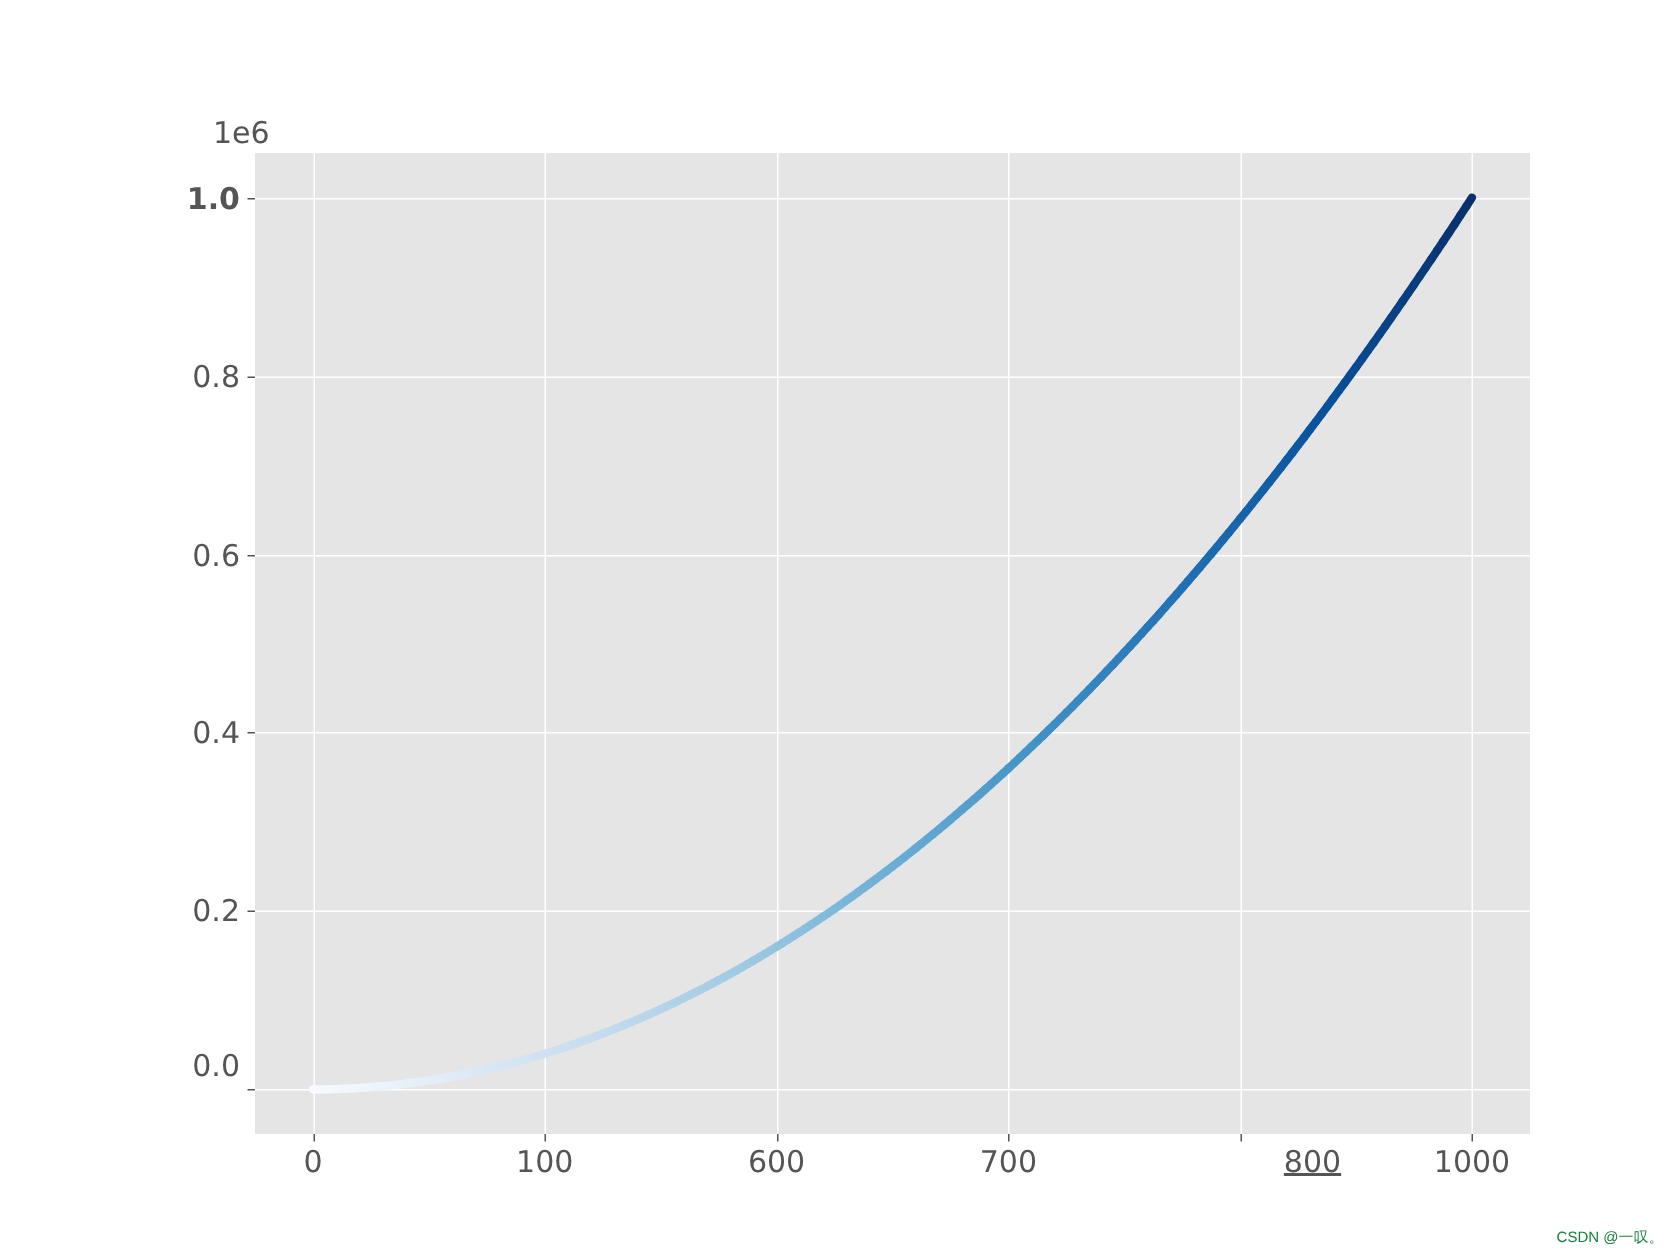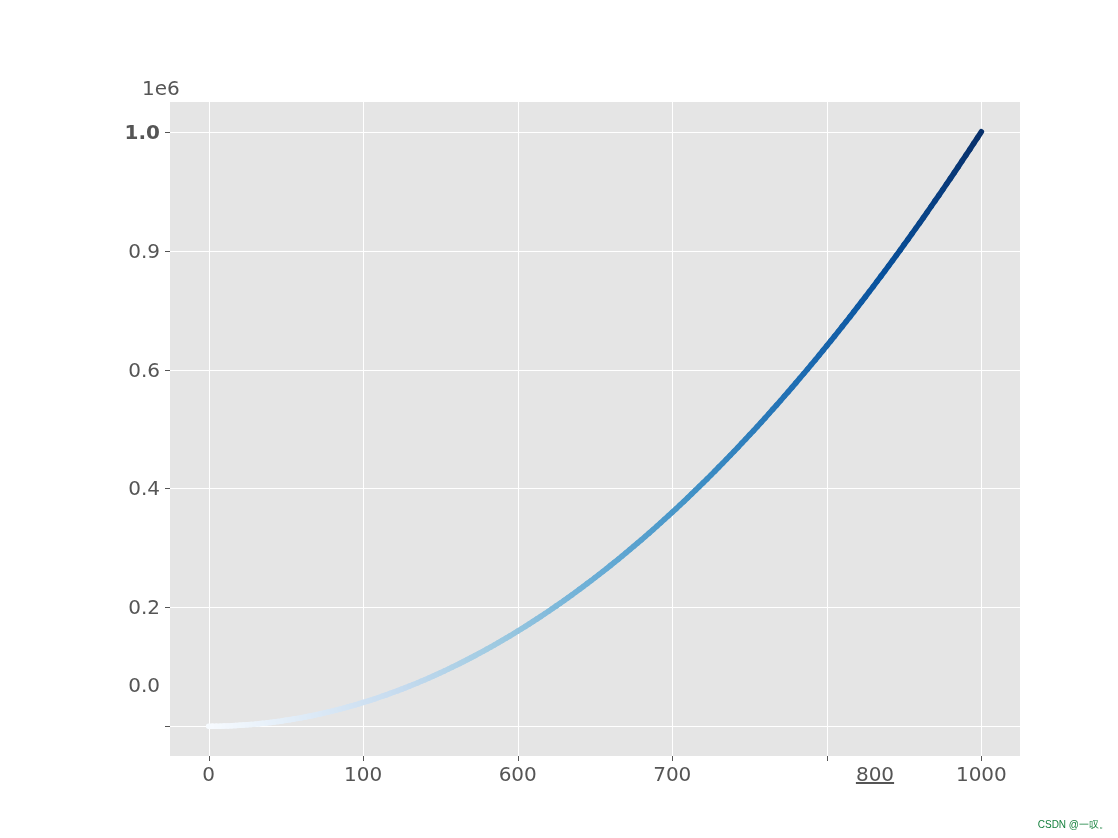--- a/index.html
+++ b/index.html
@@ -322,27 +322,27 @@
       <div class="x-tick-label" style="left: 351.182px;">100</div>
       <div class="x-tick" style="left: 505.727px; top: 756px;"></div>
       <div class="x-tick-label" style="left: 505.727px;">600</div>
       <div class="x-tick" style="left: 660.273px; top: 756px;"></div>
       <div class="x-tick-label" style="left: 660.273px;">700</div>
       <div class="x-tick" style="left: 814.818px; top: 756px;"></div>
       <div class="x-tick-label" style="left: 863px; text-decoration: underline;">800</div>
       <div class="x-tick" style="left: 969.364px; top: 756px;"></div>
       <div class="x-tick-label" style="left: 969.364px; text-align: center;">1000</div>
       <div class="y-tick" style="top: 726.273px; left: 153px;"></div>
-      <div class="y-tick-label" style="top: 685px; text-align: center;">0.0</div>
+      <div class="y-tick-label" style="top: 710px; text-align: center;">0.0</div>
       <div class="y-tick" style="top: 607.364px; left: 153px;"></div>
       <div class="y-tick-label" style="top: 607.364px;">0.2</div>
       <div class="y-tick" style="top: 488.455px; left: 153px;"></div>
       <div class="y-tick-label" style="top: 488.455px;">0.4</div>
       <div class="y-tick" style="top: 369.545px; left: 153px;"></div>
       <div class="y-tick-label" style="top: 369.545px;">0.6</div>
       <div class="y-tick" style="top: 250.636px; left: 153px;"></div>
-      <div class="y-tick-label" style="top: 250.636px;">0.9</div>
+      <div class="y-tick-label" style="top: 250.636px;">0.8</div>
       <div class="y-tick" style="top: 131.727px; left: 153px;"></div>
       <div class="y-tick-label" style="top: 131.727px; font-weight: bold;">1.0</div>
     </div>
 
   <div class="watermark">CSDN @一叹。</div>
 </div>
 
 </body></html>

